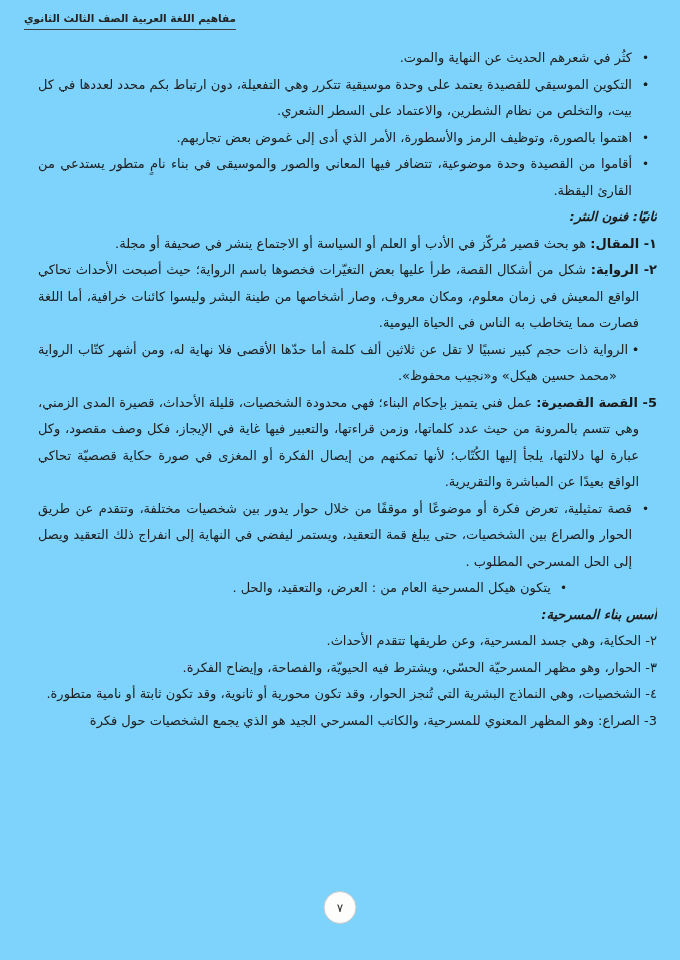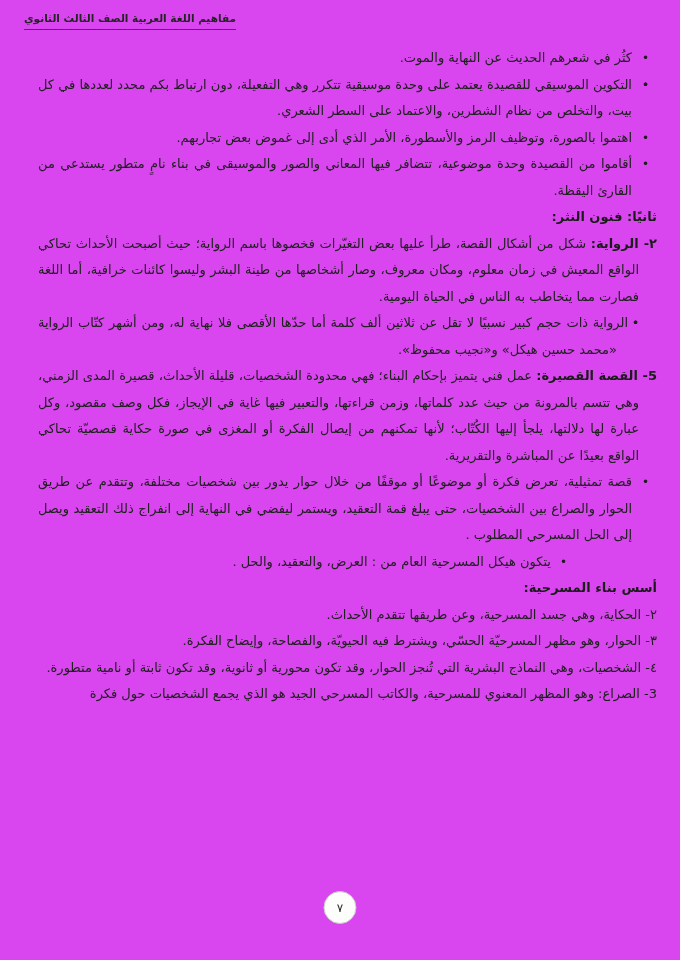--- a/index.html
+++ b/index.html
@@ -1,20 +1,20 @@
 <!DOCTYPE html>
 <html lang="ar"><head>
 <meta charset="utf-8">
 <style>
   html,body { margin:0; padding:0; }
   .page {
     position: relative;
     width: 680px;
     height: 960px;
-    background: #d946ef;
+    background: #7dd3fc;
     font-family: "DejaVu Sans", sans-serif;
     color: #222;
     overflow: hidden;
   }
   .header {
     position: absolute;
     left: 24px;
     top: 12px;
     direction: rtl;
     font-size: 10.5px;
@@ -38,21 +38,21 @@
     color: #202020;
   }
   .par { margin: 0; }
   .b1 { position: relative; padding-right: 25px; }
   .b1 .marker { position: absolute; right: 8px; top: 0; }
   .sub { position: relative; padding-right: 40px; text-indent: -11px; }
   .sub .marker { position: absolute; right: 18px; top: 0; text-indent: 0; }
   .sub2 { position: relative; margin-right: 80px; padding-right: 26px; }
   .sub2 .marker { position: absolute; right: 10px; top: 0; }
   .num { padding-right: 18px; text-indent: -18px; }
-  .heading { font-weight: bold; color: #1b1b1b; }
+  .heading { font-weight: bold; color: #1b1b1b; font-style: italic; }
   .lead { font-weight: bold; color: #1b1b1b; }
   .marker { font-size: 12px; color: #1d1d1d; }
   .page-number {
     position: absolute;
     top: 891px;
     left: 50%;
     transform: translateX(-50%);
     width: 31px;
     height: 31px;
     border: 1.5px solid #c9c9c9;
@@ -89,20 +89,24 @@
       <span class="marker">•</span>
       <span>اهتموا بالصورة، وتوظيف الرمز والأسطورة، الأمر الذي أدى إلى غموض بعض تجاربهم.</span>
     </div>
     <div class="par b1">
       <span class="marker">•</span>
       <span>أقاموا من القصيدة وحدة موضوعية، تتضافر فيها المعاني والصور والموسيقى في بناء نامٍ متطور يستدعي من القارئ اليقظة.</span>
     </div>
 
     <div class="par heading">ثانيًا: فنون النثر:</div>
 
+    <div class="par num">
+      <span class="lead">١- المقال:</span>
+      <span>هو بحث قصير مُركّز في الأدب أو العلم أو السياسة أو الاجتماع ينشر في صحيفة أو مجلة.</span>
+    </div>
 
     <div class="par num">
       <span class="lead">٢- الرواية:</span>
       <span>شكل من أشكال القصة، طرأ عليها بعض التغيّرات فخصوها باسم الرواية؛ حيث أصبحت الأحداث تحاكي الواقع المعيش في زمان معلوم، ومكان معروف، وصار أشخاصها من طينة البشر وليسوا كائنات خرافية، أما اللغة فصارت مما يتخاطب به الناس في الحياة اليومية.</span>
     </div>
 
     <div class="par sub">
       <span class="marker">•</span>
     </div>
     <div class="par sub">

